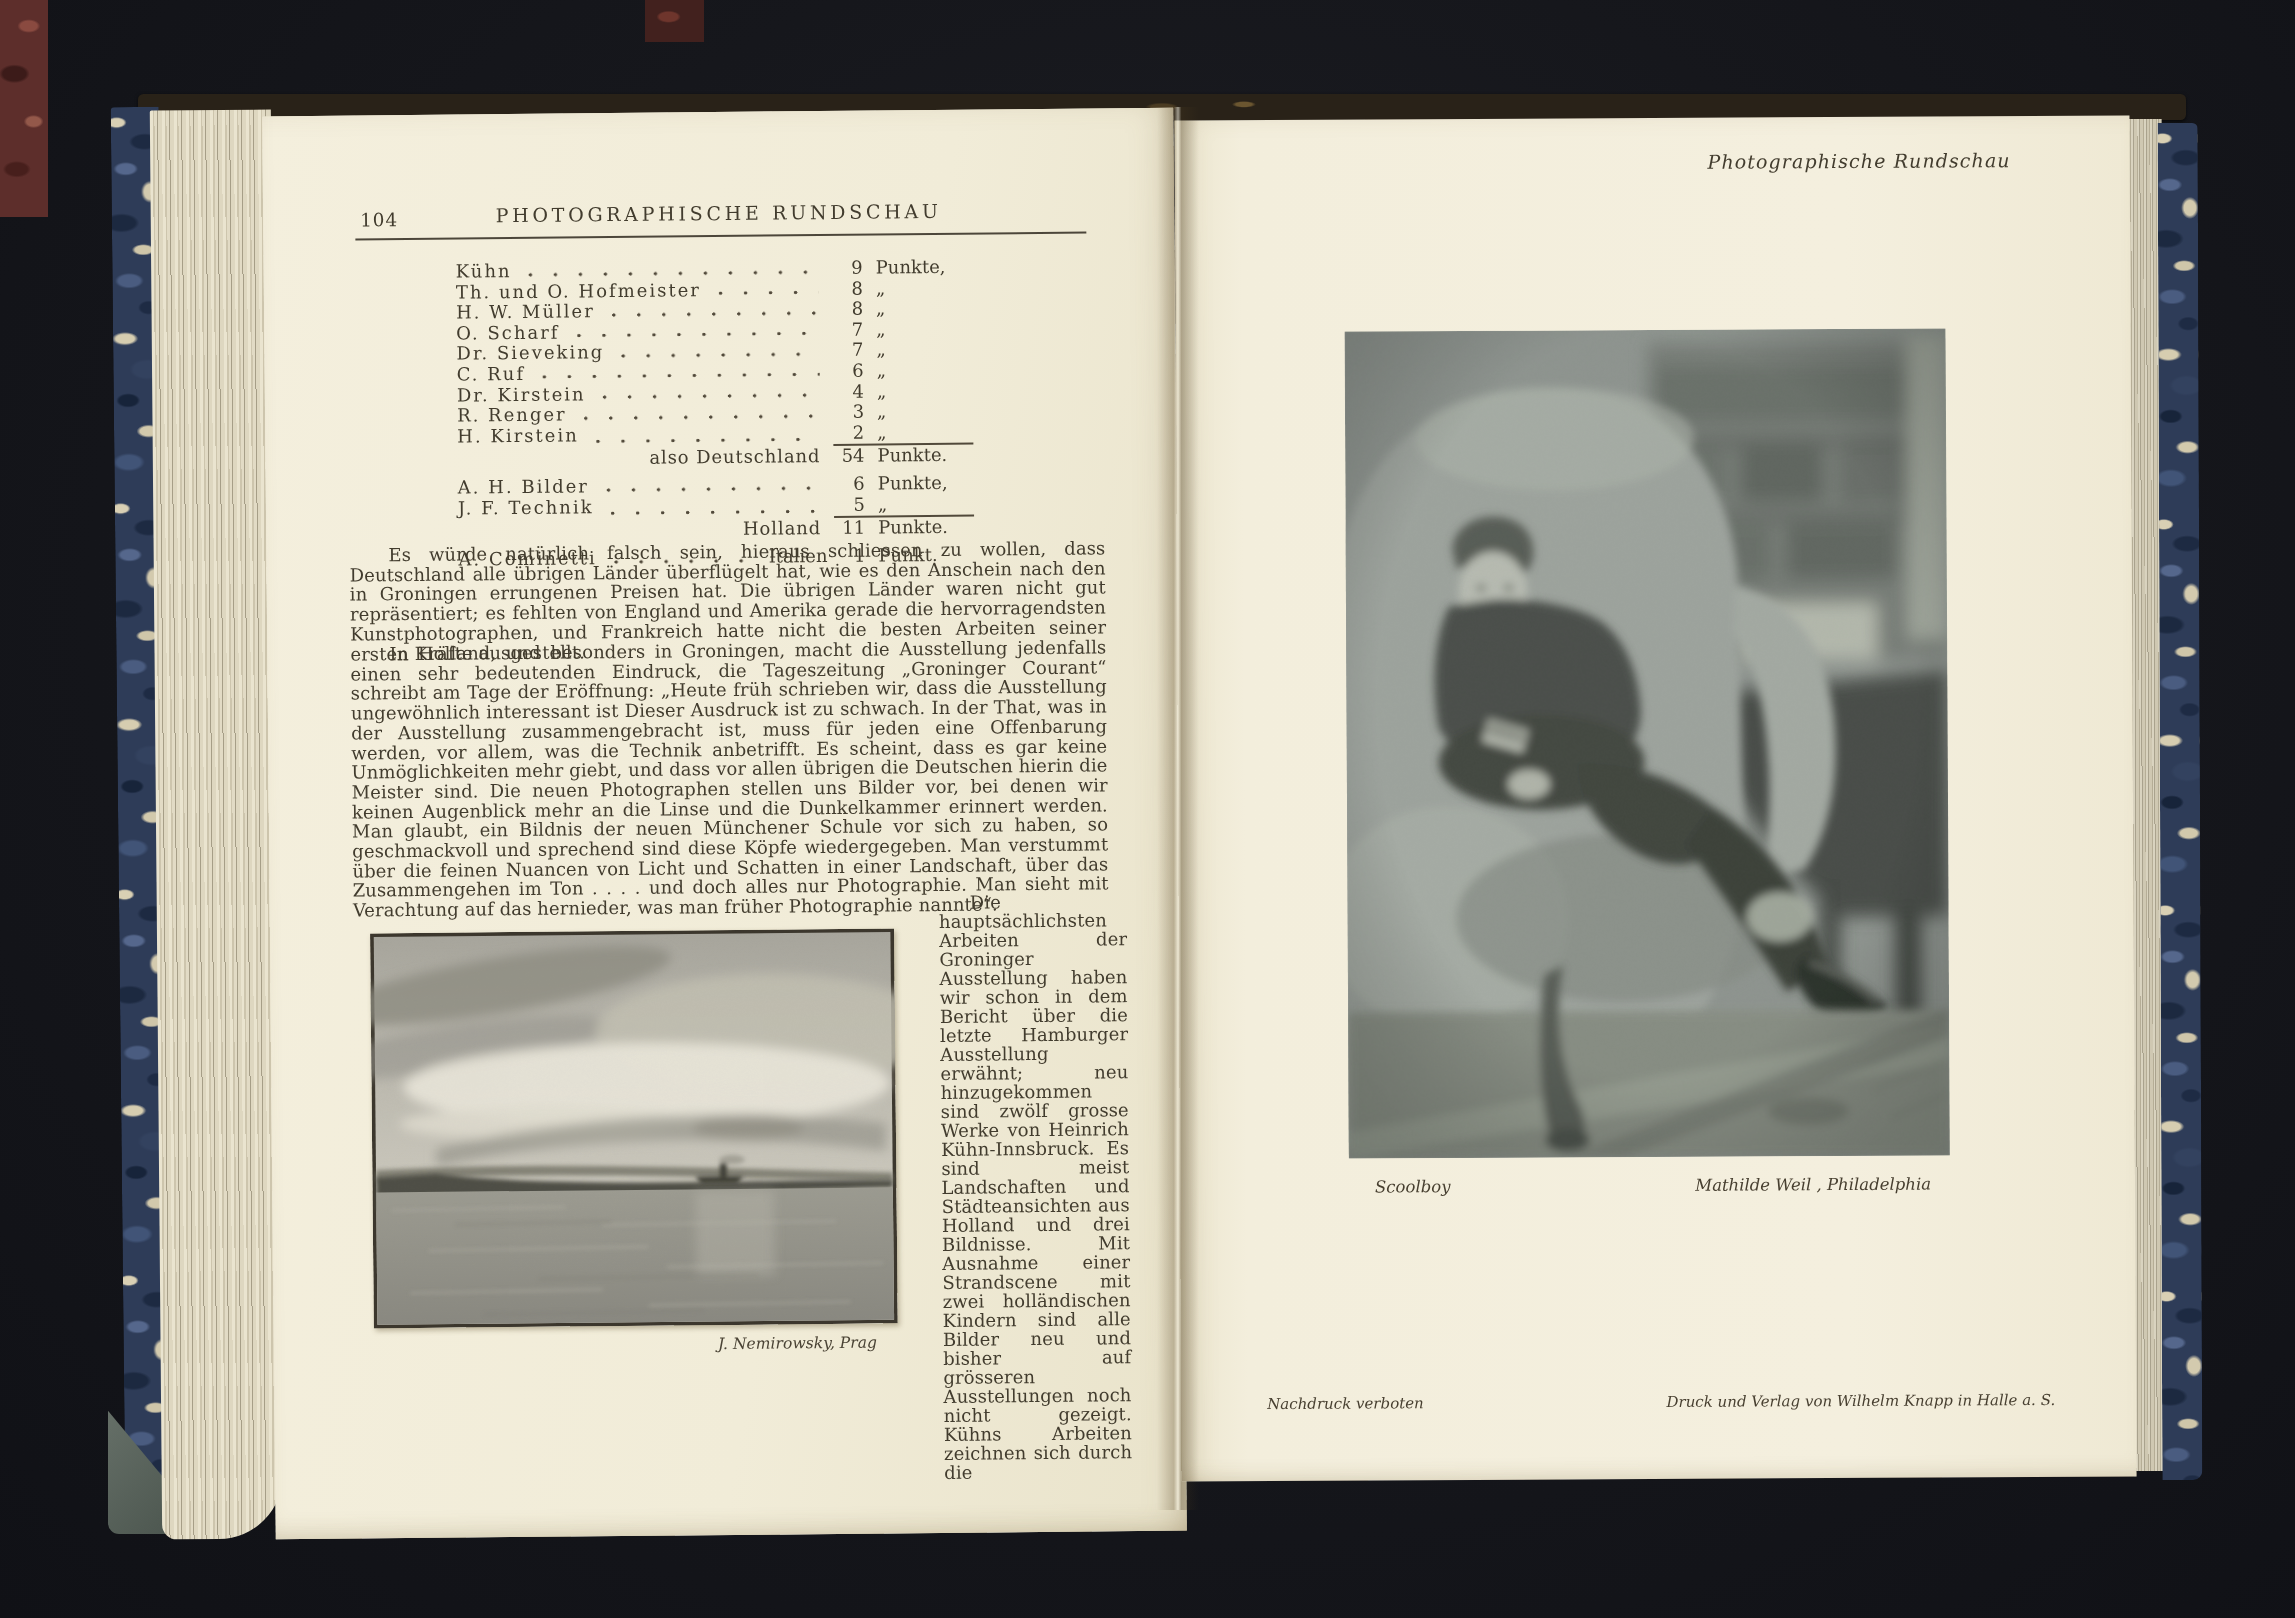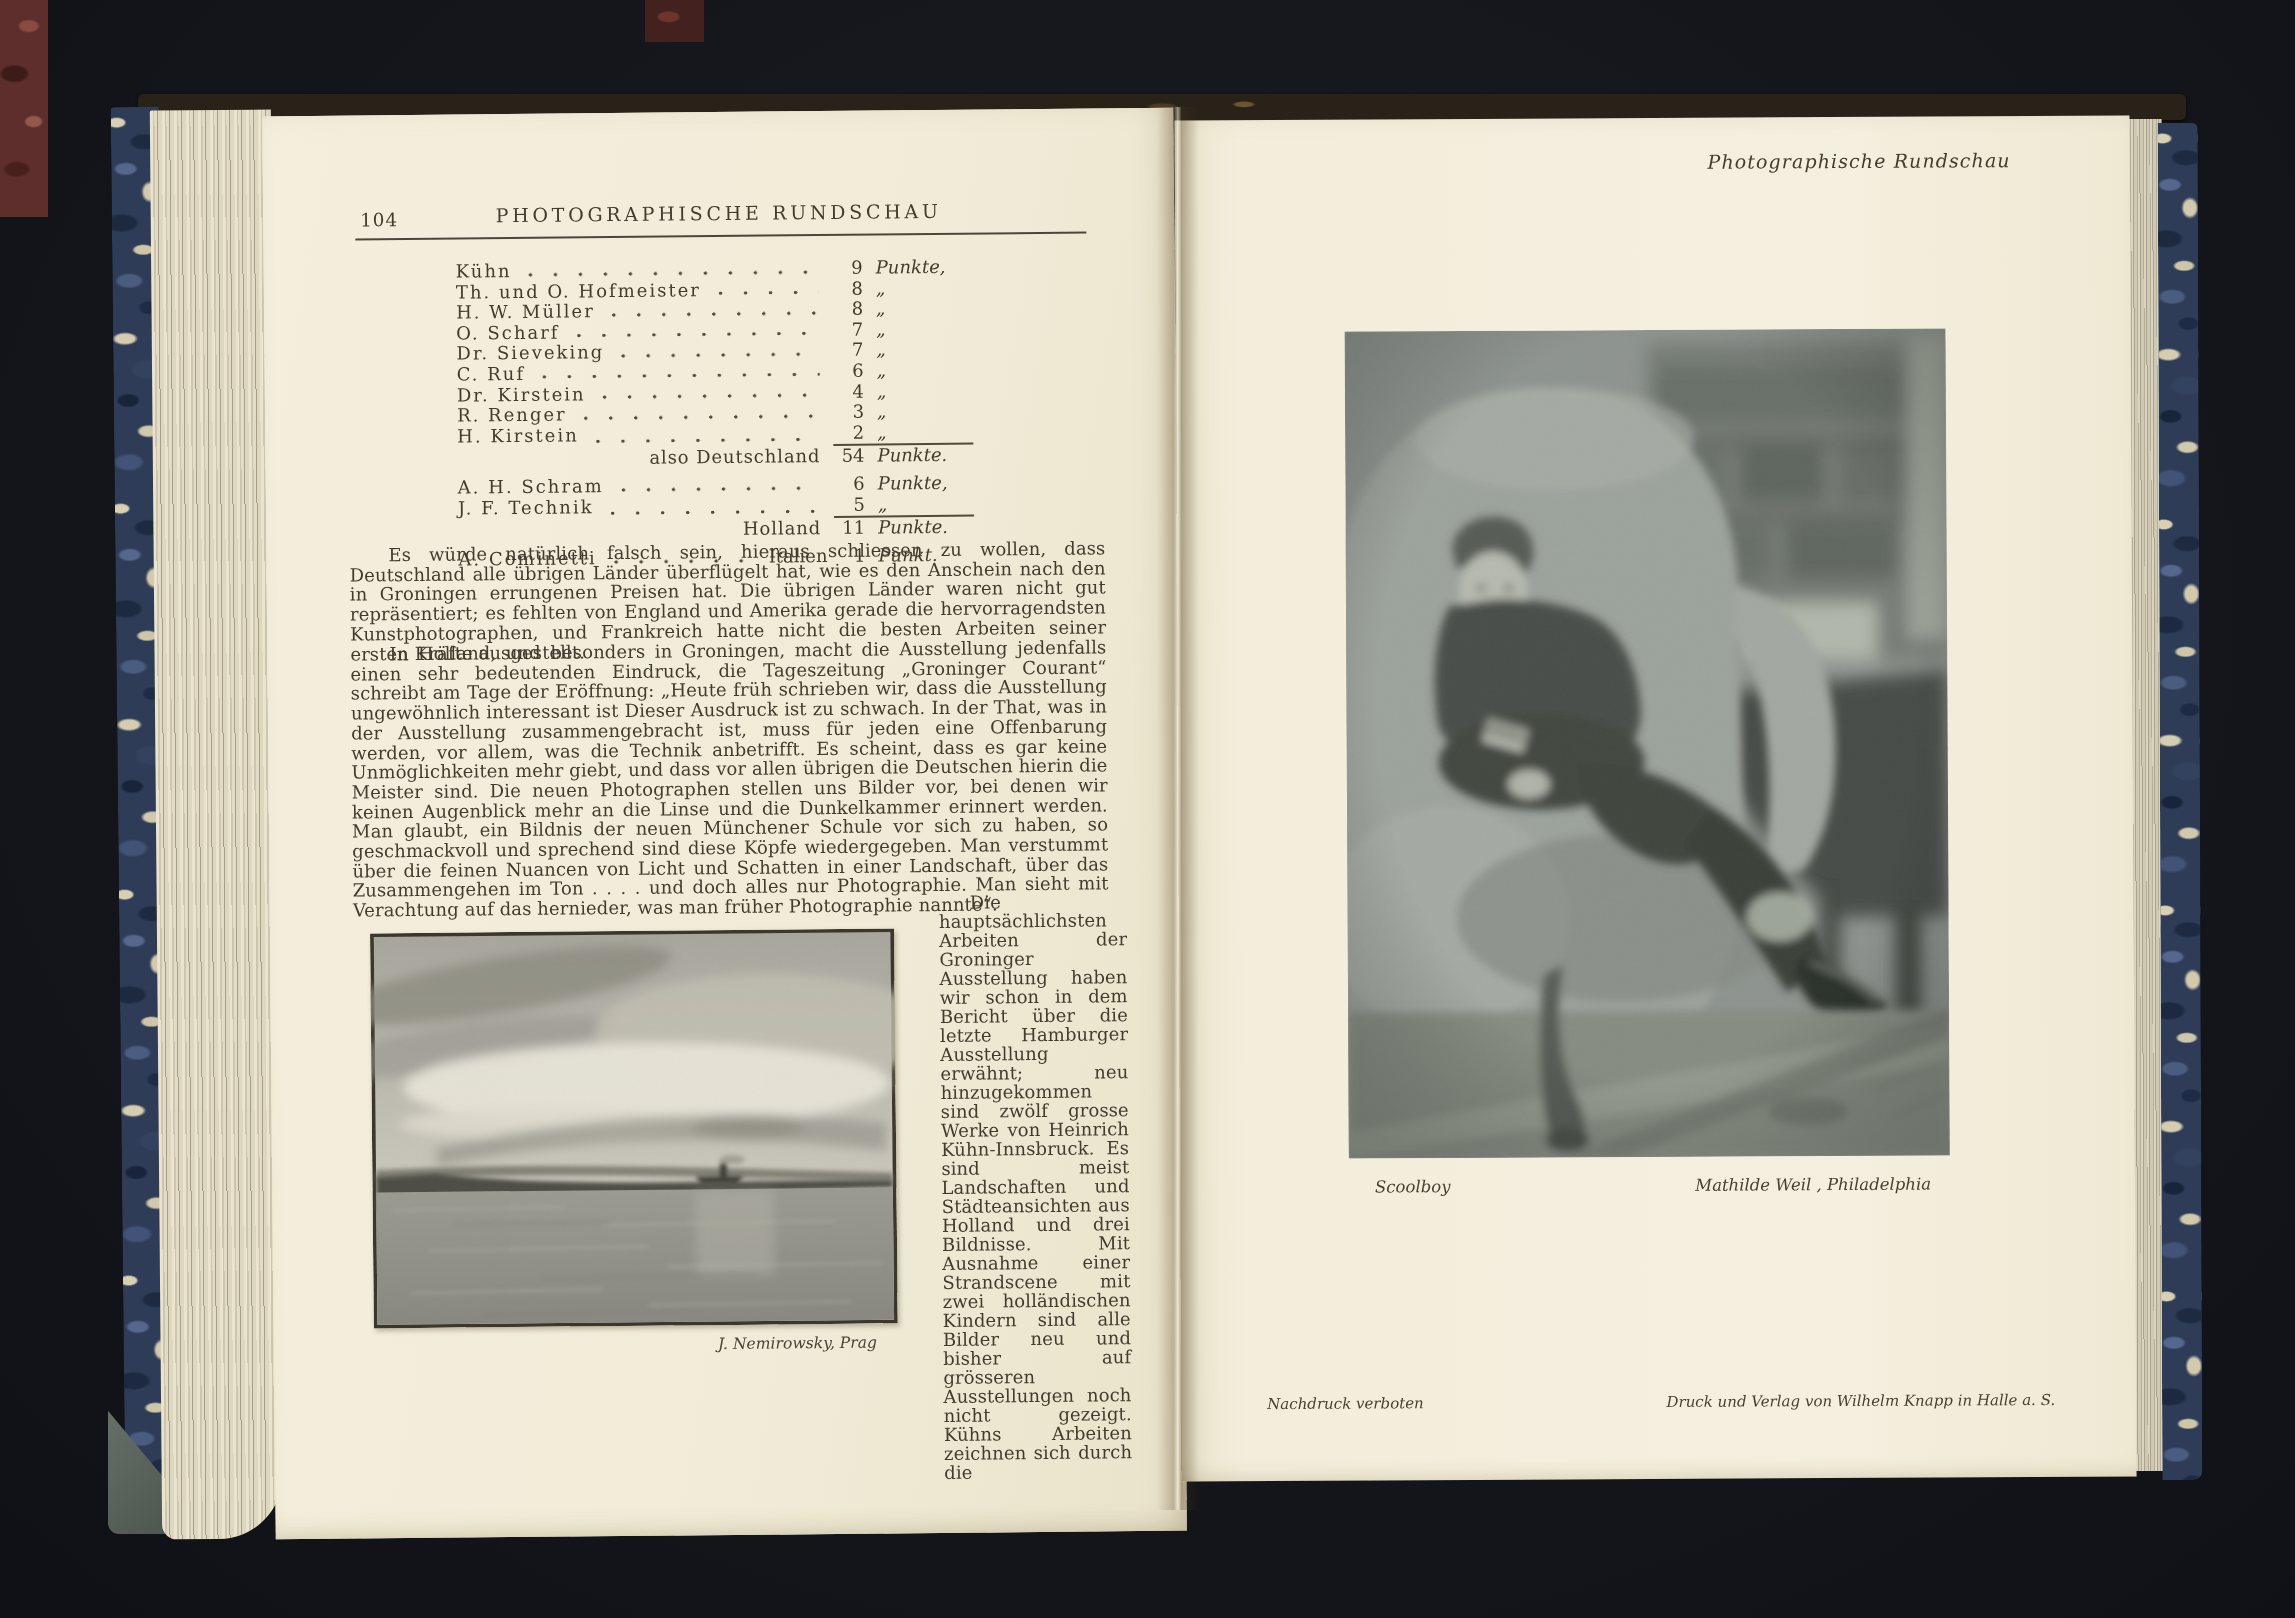--- a/index.html
+++ b/index.html
@@ -63,21 +63,21 @@
   .running-title-left{position:absolute;left:88px;top:90px;width:735px;text-align:center;
     font-size:19px;letter-spacing:3.7px;}
   .head-rule{position:absolute;left:92px;top:123px;width:731px;height:1.8px;background:#4c463a;}
   .score{position:absolute;left:192px;top:147px;width:516px;font-size:18px;line-height:20.6px;}
   .score-row{display:flex;align-items:baseline;}
   .score-name{white-space:nowrap;letter-spacing:2px;}
   .leader{flex:1;align-self:flex-end;height:6.4px;margin:0 13px 3.7px 16.5px;
     background:radial-gradient(circle at 2.8px 3.2px,#51493a 1.5px,transparent 1.9px) left bottom repeat-x;
     background-size:25px 6.4px;}
   .score-num{width:31px;text-align:right;}
-  .score-unit{width:96px;margin-left:13px;font-style:italic;}
+  .score-unit{width:96px;margin-left:13px;}
   .val{display:inline-flex;}
   .sum-rule{border-bottom:2.3px solid #51493a;padding-bottom:0.9px;}
   .score-total{display:flex;justify-content:flex-end;align-items:baseline;}
   .score-total .tlabel{margin-right:13px;letter-spacing:0.9px;}
   .gap-s{height:7.3px;}
   .para{position:absolute;left:83px;width:756px;font-size:18px;line-height:19.7px;text-align:justify;
     letter-spacing:0.1px;}
   .para .indent{display:inline-block;width:39px;}
   .p1{top:430px;}
   .p2{top:529px;}
@@ -193,21 +193,21 @@
             <span class="score-unit">„</span>
           </span>
         </div>
       <div class="score-total">
           <span class="tlabel">also Deutschland</span>
           <span class="score-num">54</span>
           <span class="score-unit">Punkte.</span>
         </div>
       <div class="gap-s"></div>
       <div class="score-row">
-          <span class="score-name">A. H. Schram</span>
+          <span class="score-name">A. H. Bilder</span>
           <span class="leader"></span>
           <span class="val">
             <span class="score-num">6</span>
             <span class="score-unit">Punkte,</span>
           </span>
         </div>
       <div class="score-row">
           <span class="score-name">J. F. Technik</span>
           <span class="leader"></span>
           <span class="val sum-rule">

